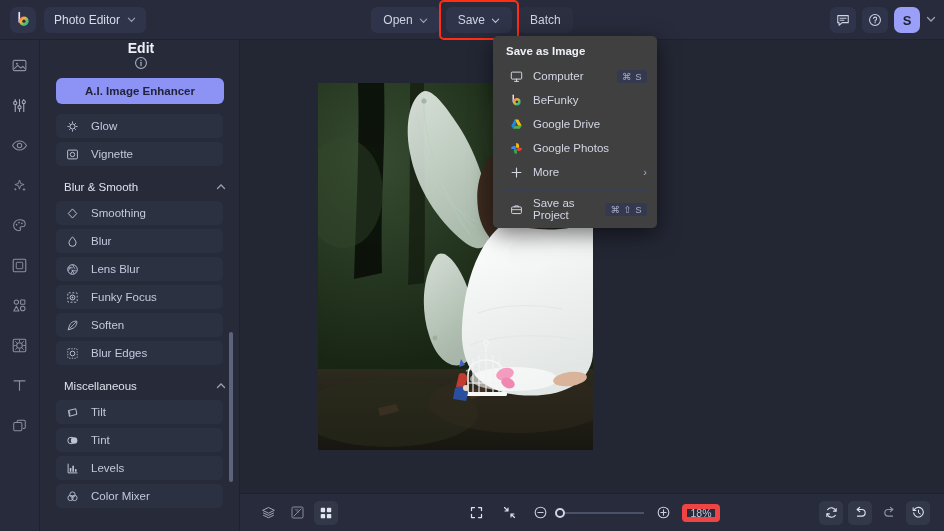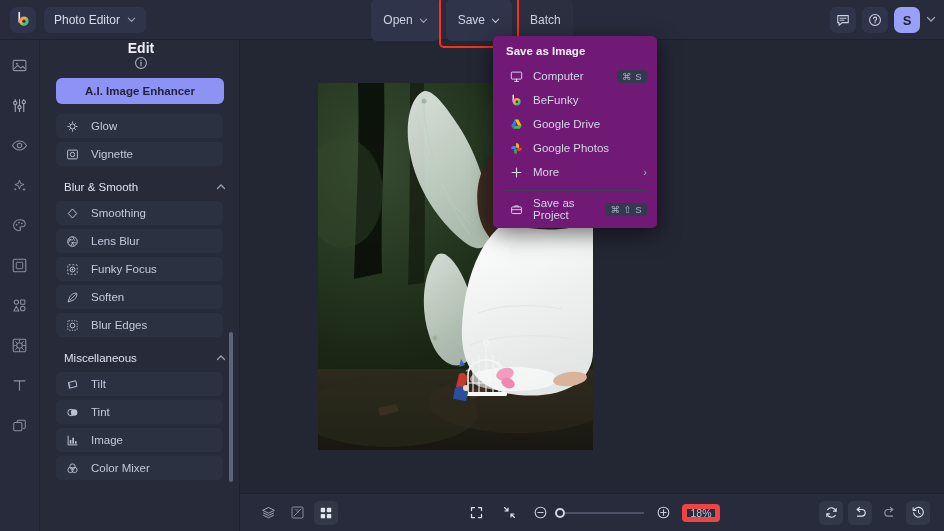--- a/index.html
+++ b/index.html
@@ -32,21 +32,21 @@
     display: flex; align-items: center; gap: 7px;
     font-size: 12px; color: #d9dceb; cursor: pointer;
   }
   .center-group {
     position: absolute; left: 0; right: 0; top: 0; height: 40px;
     display: flex; align-items: center; justify-content: center; gap: 6px;
     pointer-events: none;
   }
   .center-group > * { pointer-events: auto; }
   .tbtn {
-    height: 42px; padding: 0 12px; border-radius: 6px;
+    height: 26px; padding: 0 12px; border-radius: 6px;
     background: #30344a; color: #cfd3e4; font-size: 12px;
     display: flex; align-items: center; gap: 6px; cursor: pointer;
     border: none; font-family: "Liberation Sans", sans-serif;
   }
   .tbtn.plain { background: #2b2f40; }
   .save-wrap { position: relative; }
   .save-highlight {
     position: absolute; left: -7px; top: -7px;
     width: calc(100% + 14px); height: calc(100% + 14px);
     border: 2px solid #ff2e15; border-radius: 5px;
@@ -164,21 +164,21 @@
   }
   .zoom-pct {
     min-width: 38px; height: 18px; border: 5px solid #ef4444; border-radius: 4px;
     font-size: 10.5px; color: #c3c8da;
     display: flex; align-items: center; justify-content: center; cursor: pointer;
   }
 
   
   .menu {
     position: absolute; left: 493px; top: 36px; width: 164px;
-    background: #701a75; border-radius: 5px;
+    background: #404040; border-radius: 5px;
     box-shadow: 0 6px 22px rgba(0,0,0,.55);
     padding: 8px 0 7px 0; z-index: 60;
   }
   .menu-title {
     font-size: 11.5px; font-weight: bold; color: #eef0f7;
     padding: 1px 0 7px 13px;
   }
   .menu-item {
     height: 24px; display: flex; align-items: center;
     padding: 0 10px 0 16px; gap: 10px; cursor: pointer;
@@ -376,20 +376,26 @@
         </svg>
       </div>
       <div class="list-item">
         <svg width="13" height="13" viewBox="0 0 16 16">
           <path d="M8 2.4 L13.2 8 L8 13.6 L2.8 8 Z" stroke="#bdc2d4" stroke-width="1.2" fill="none" stroke-linejoin="round"></path>
         </svg>
         <span>Smoothing</span>
       </div>
       <div class="list-item">
         <svg width="13" height="13" viewBox="0 0 16 16">
+          <path d="M8 2.2 C8 2.2 3.6 7 3.6 9.6 A4.4 4.4 0 0 0 12.4 9.6 C12.4 7 8 2.2 8 2.2Z" stroke="#bdc2d4" stroke-width="1.2" fill="none" stroke-linejoin="round"></path>
+        </svg>
+        <span>Blur</span>
+      </div>
+      <div class="list-item">
+        <svg width="13" height="13" viewBox="0 0 16 16">
           <circle cx="8" cy="8" r="5.9" stroke="#bdc2d4" stroke-width="1.2" fill="none"></circle>
           <path d="M8 2.1 L11 7.2 M13.1 9.6 L7.2 9.6 M10.1 13.4 L7.1 8.3 M2.9 9.6 L5.9 4.5 M2.6 6 L8.5 6 M5.9 13.4 L8.9 8.3" stroke="#bdc2d4" stroke-width="1" fill="none"></path>
         </svg>
         <span>Lens Blur</span>
       </div>
       <div class="list-item">
         <svg width="13" height="13" viewBox="0 0 16 16">
           <rect x="2.2" y="2.2" width="11.6" height="11.6" rx="1.2" stroke="#bdc2d4" stroke-width="1.1" fill="none" stroke-dasharray="2.4 2"></rect>
           <circle cx="8" cy="8" r="3" stroke="#bdc2d4" stroke-width="1.2" fill="none"></circle>
           <circle cx="8" cy="8" r="1.1" fill="#bdc2d4"></circle>
@@ -431,21 +437,21 @@
         </svg>
         <span>Tint</span>
       </div>
       <div class="list-item">
         <svg width="13" height="13" viewBox="0 0 16 16">
           <path d="M2.6 2.6v10.8h11" stroke="#bdc2d4" stroke-width="1.2" fill="none" stroke-linecap="round"></path>
           <rect x="4.6" y="7.4" width="2" height="4.6" fill="#bdc2d4"></rect>
           <rect x="7.8" y="4.6" width="2" height="7.4" fill="#bdc2d4"></rect>
           <rect x="11" y="8.8" width="2" height="3.2" fill="#bdc2d4"></rect>
         </svg>
-        <span>Image</span>
+        <span>Levels</span>
       </div>
       <div class="list-item">
         <svg width="13" height="13" viewBox="0 0 16 16">
           <circle cx="8" cy="5.6" r="3.3" stroke="#bdc2d4" stroke-width="1.1" fill="none"></circle>
           <circle cx="5.6" cy="9.8" r="3.3" stroke="#bdc2d4" stroke-width="1.1" fill="none"></circle>
           <circle cx="10.4" cy="9.8" r="3.3" stroke="#bdc2d4" stroke-width="1.1" fill="none"></circle>
         </svg>
         <span>Color Mixer</span>
       </div>
     </div>

